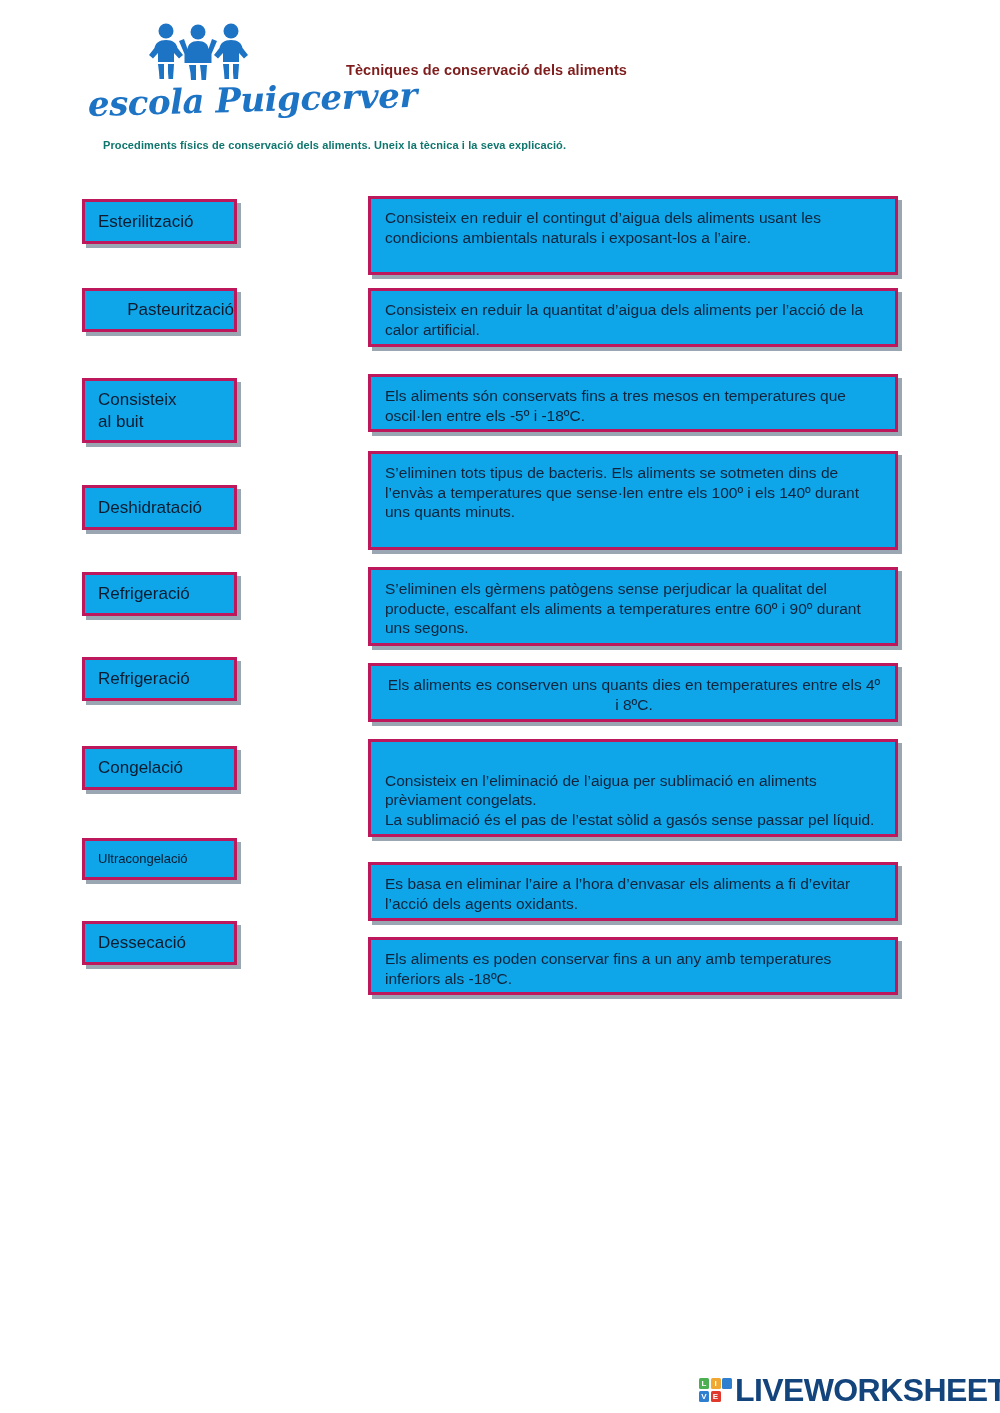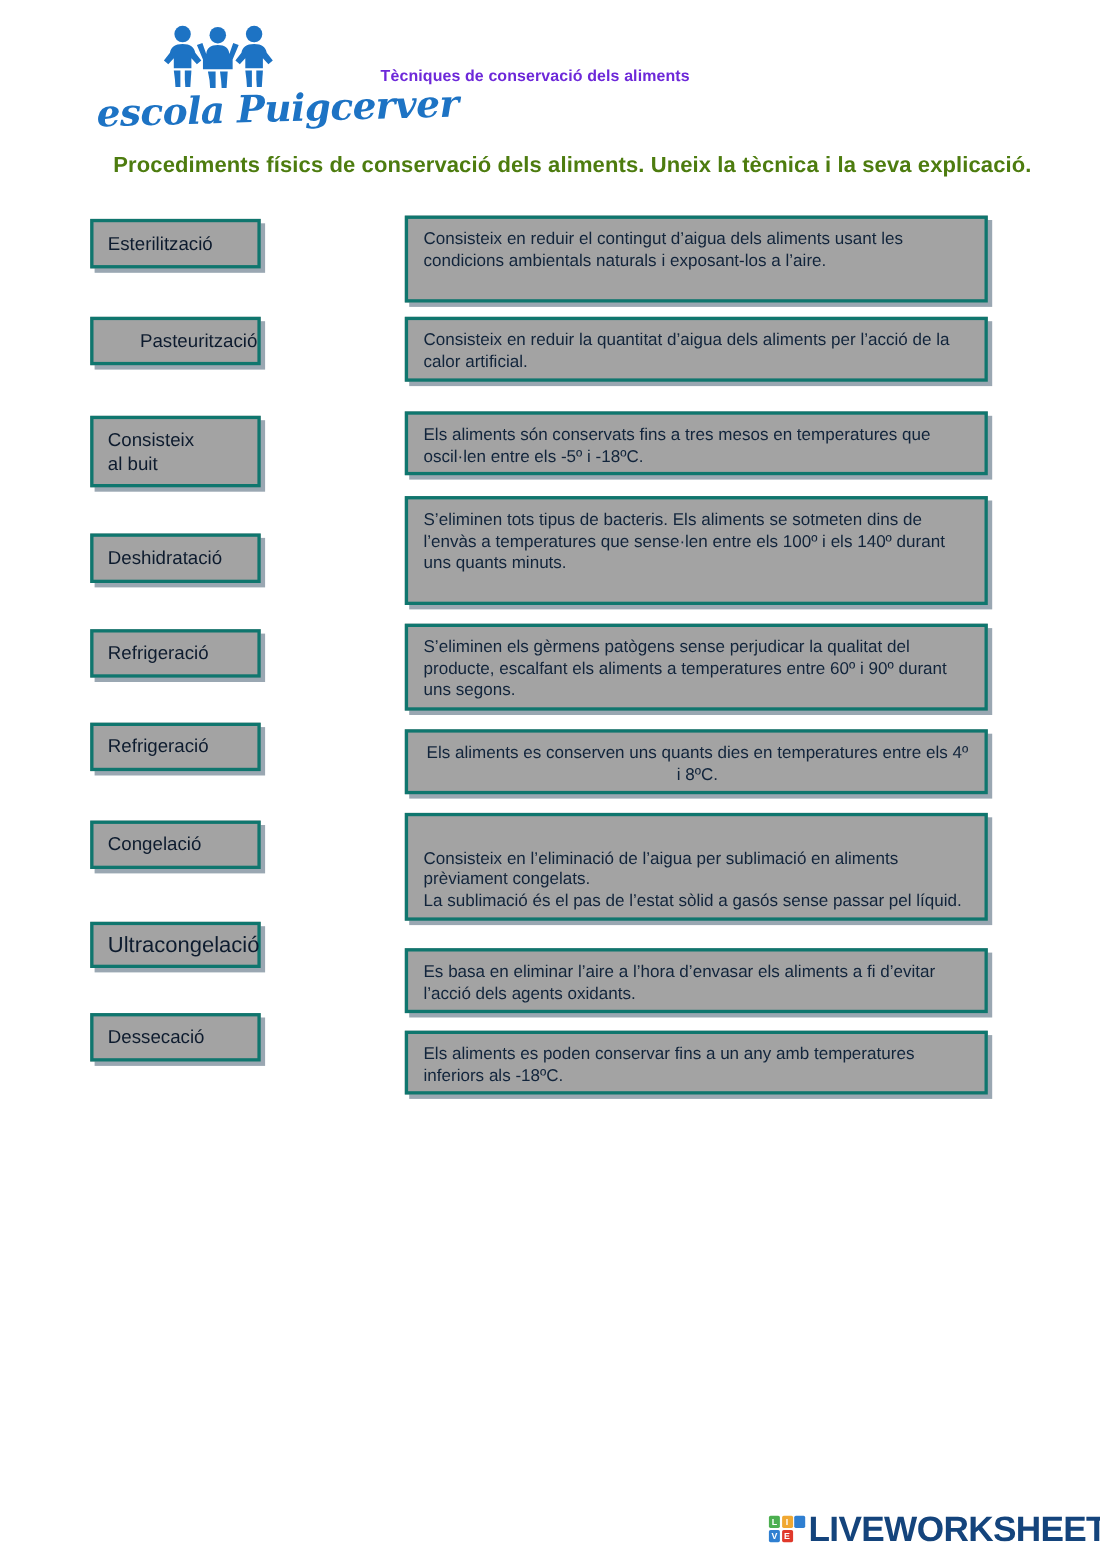--- a/index.html
+++ b/index.html
@@ -48,60 +48,60 @@
     transform: rotate(-1.6deg);
     transform-origin: left center;
   }
 
   .doc-title {
     position: absolute;
     left: 346px;
     top: 62px;
     font-size: 14.5px;
     font-weight: bold;
-    color: #6d28d9;
+    color: #7f1d1d;
     letter-spacing: 0.1px;
     white-space: nowrap;
   }
 
   .instructions {
     position: absolute;
     left: 103px;
     top: 139px;
-    font-size: 20px;
-    font-weight: bold;
-    color: #4d7c0f;
+    font-size: 11px;
+    font-weight: bold;
+    color: #0f766e;
     letter-spacing: 0.1px;
     white-space: nowrap;
   }
 
   
   .card {
     position: absolute;
     box-sizing: border-box;
-    background: #a3a3a3;
-    border: 3px solid #0f766e;
+    background: #0ea5e9;
+    border: 3px solid #be185d;
     box-shadow: 4px 4px 0 0 #9aa7b2;
     color: #11243b;
     font-size: 15.5px;
     line-height: 19.5px;
   }
 
   
   .left-card {
     left: 82px;
     width: 155px;
     display: flex;
     align-items: center;
     padding: 0 0 0 13px;
     font-size: 17px;
     line-height: 22px;
     color: #0d1b2e;
   }
-  .left-card.small-text { font-size: 20px; }
+  .left-card.small-text { font-size: 13px; }
 
   
   .right-card {
     left: 368px;
     width: 530px;
     padding: 9px 12px 9px 14px;
   }
   .right-card p {
     margin: 0;
   }

